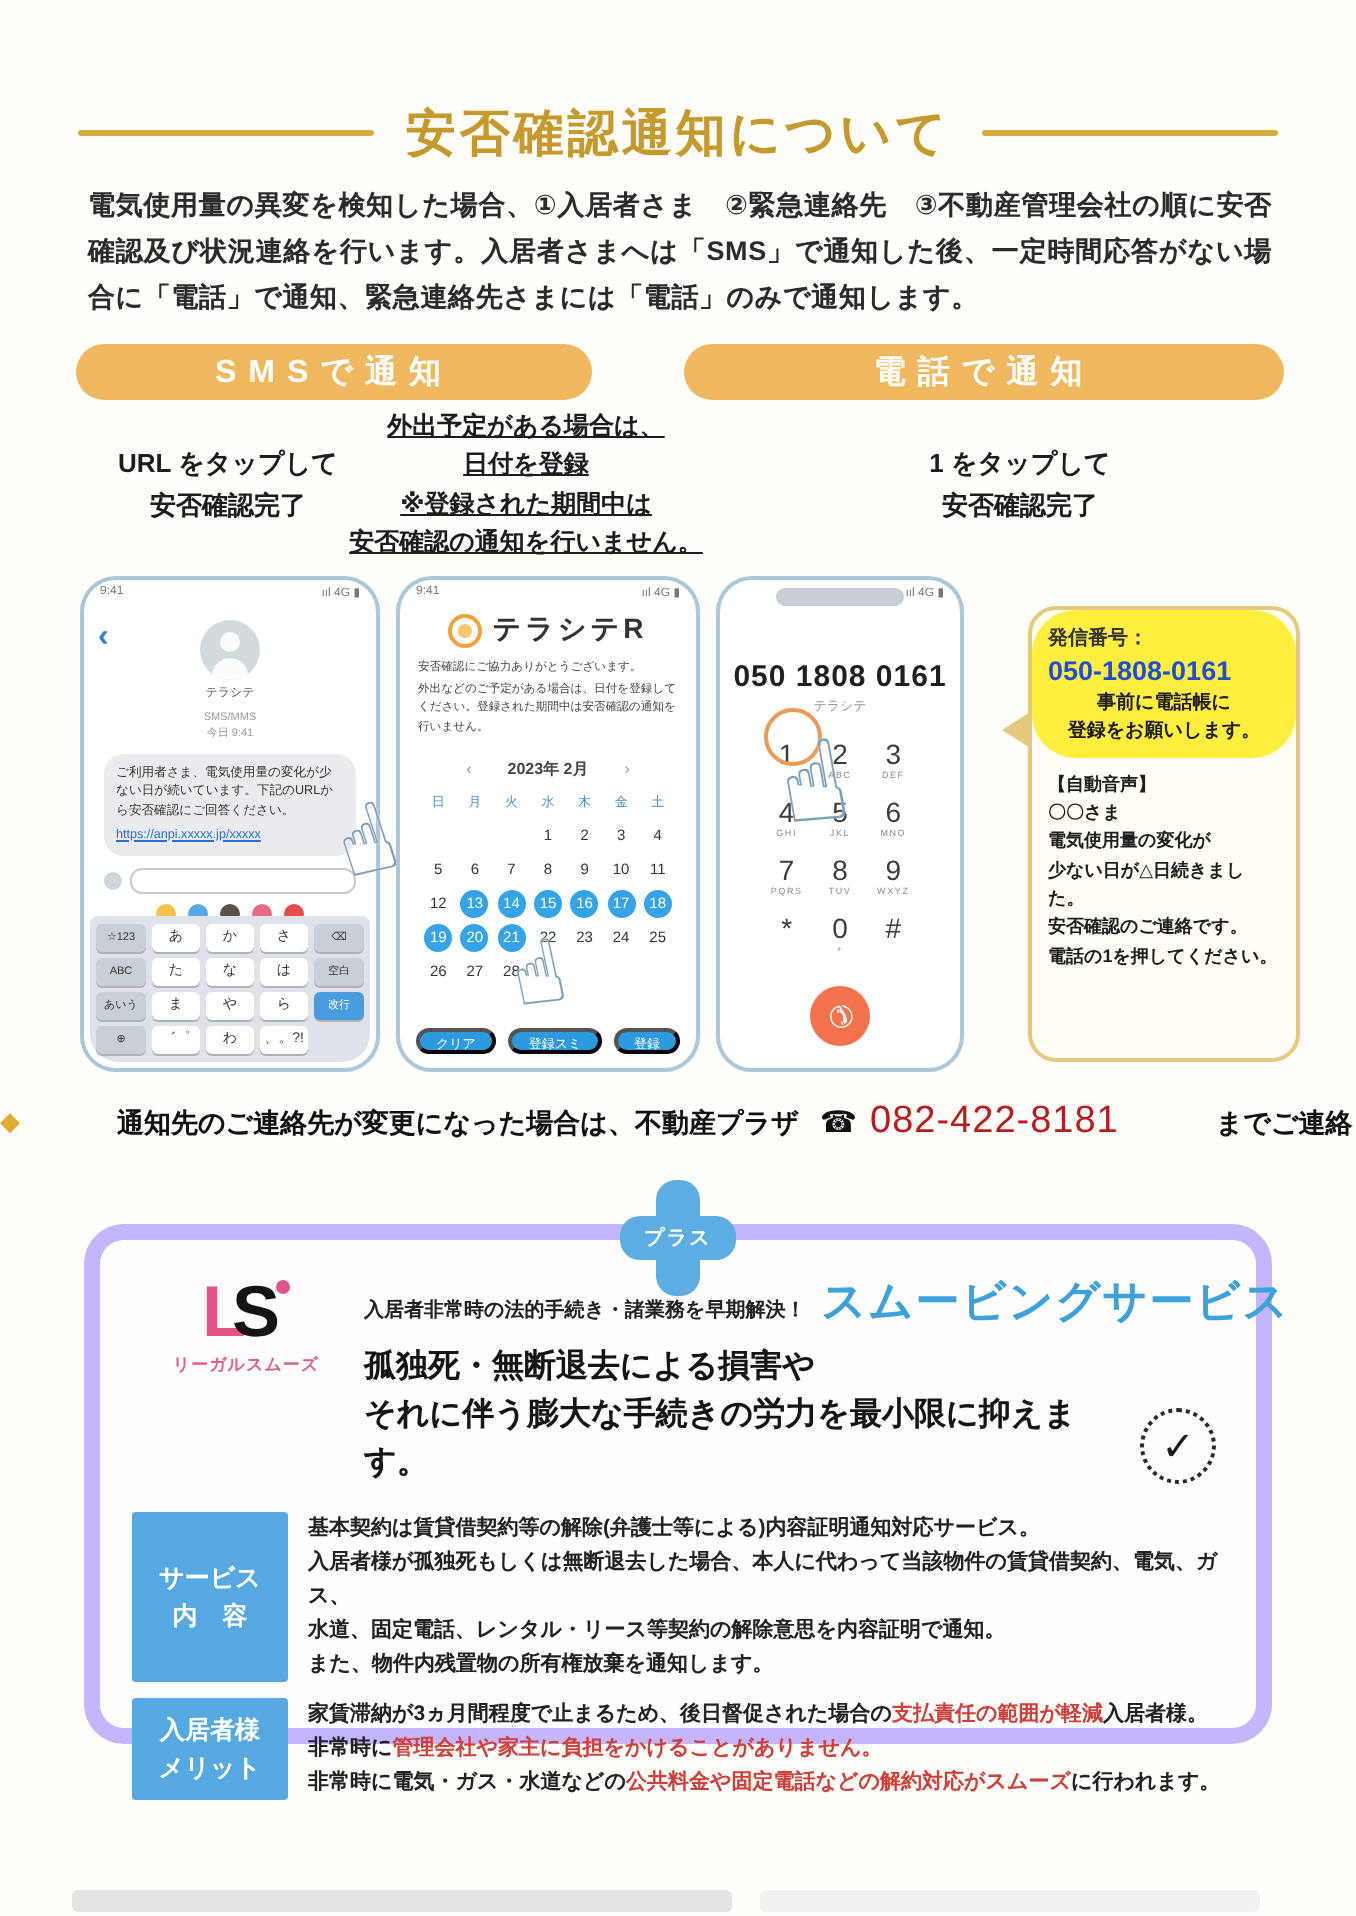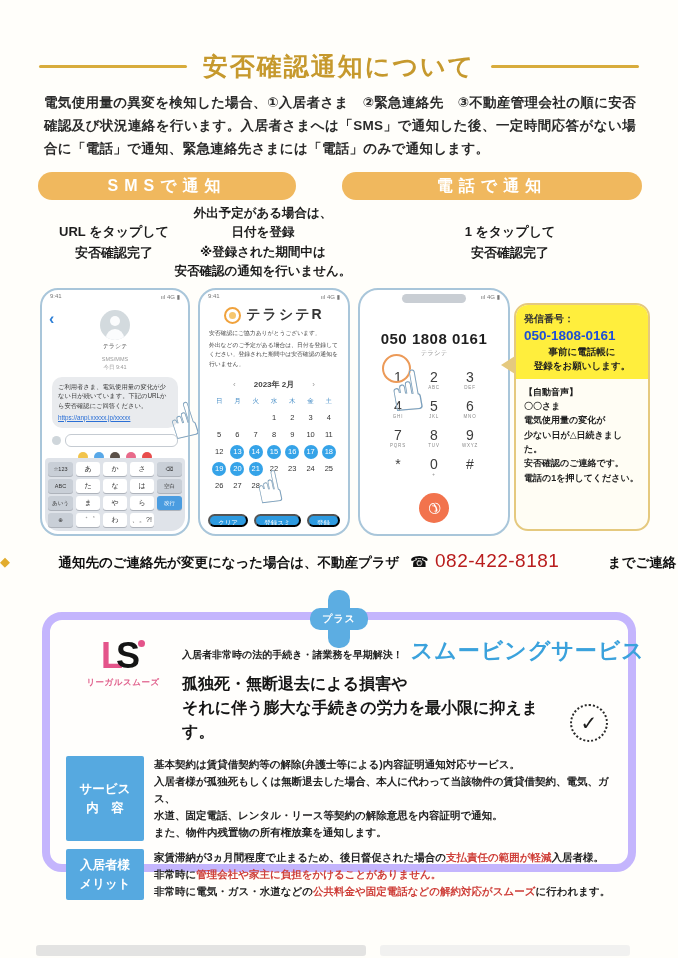--- a/index.html
+++ b/index.html
@@ -16,21 +16,21 @@
   .intro{position:absolute;top:92px;left:44px;width:592px;margin:0;font-size:13.5px;font-weight:600;color:#2b2b2b;line-height:1.7;text-align:justify;letter-spacing:0.3px;}
 
   
   .pill{position:absolute;top:172px;height:28px;border-radius:14px;background:linear-gradient(#f4c univers,#eeb254);background:#f0b85e;color:#fff;font-weight:bold;font-size:16px;letter-spacing:6px;display:flex;align-items:center;justify-content:center;}
   .pill-sms{left:38px;width:258px;}
   .pill-call{left:342px;width:300px;}
 
   
   .note{position:absolute;font-weight:bold;color:#1d1d1d;text-align:center;line-height:1.6;}
   .note-url{top:222px;left:38px;width:152px;font-size:13px;}
-  .note-cal{top:204px;left:173px;width:180px;font-size:12.5px;line-height:1.55;}
+  .note-cal{top:204px;left:173px;width:180px;font-size:12.5px;line-height:1.55;text-decoration:underline;}
   .note-tap{top:222px;left:428px;width:164px;font-size:13px;}
 
   
   .phone{position:absolute;top:288px;height:248px;background:#fff;border:2px solid #a9c6da;border-radius:18px;box-sizing:border-box;}
   .p-status{display:flex;justify-content:space-between;padding:3px 8px 0;font-size:6px;color:#777;}
   .hand{position:absolute;color:#7aa0c0;line-height:1;pointer-events:none;text-shadow:0 0 1px #fdf3e3;}
 
   
   .phone-sms{left:40px;width:150px;}
   .back-chevron{position:absolute;left:7px;top:20px;color:#2e7fd6;font-size:16px;font-weight:bold;}
@@ -68,36 +68,36 @@
   .cal-week{display:grid;grid-template-columns:repeat(7,1fr);margin:7px 10px 0;}
   .cal-week span{font-size:6.5px;color:#4a90c8;text-align:center;}
   .cal-dates{display:grid;grid-template-columns:repeat(7,1fr);row-gap:3px;margin:5px 10px 0;}
   .cal-dates span{font-size:7.5px;height:14px;display:flex;align-items:center;justify-content:center;color:#333;}
   .cal-dates span.hl{background:#35a3e8;color:#fff;border-radius:50%;width:14px;margin:0 auto;}
   .hand-cal{left:56px;bottom:24px;font-size:44px;transform:rotate(-12deg);}
   .cal-btns{position:absolute;bottom:7px;left:8px;right:8px;display:flex;justify-content:space-between;}
   .cal-btns .key{background:#2d9ae0;color:#fff;border-radius:9px;font-size:6.5px;padding:0 8px;height:13px;line-height:13px;box-shadow:none;}
 
   
-  .phone-dial{left:358px;width:152px;border-radius:20px;}
+  .phone-dial{left:358px;width:124px;}
   .notch{position:absolute;top:4px;left:50%;transform:translateX(-50%);width:64px;height:9px;background:#c9ced4;border-radius:5px;}
   .dial-number{margin-top:30px;text-align:center;font-size:15px;font-weight:600;letter-spacing:0.5px;color:#1f1f1f;}
   .dial-label{text-align:center;font-size:6.5px;color:#999;margin-top:2px;}
   .keypad{margin:12px 20px 0;display:grid;grid-template-columns:repeat(3,1fr);row-gap:9px;}
   .keypad .key{background:none;box-shadow:none;height:auto;line-height:1;font-size:14px;color:#3c3c3c;}
   .keypad small{display:block;font-size:4.5px;color:#8a8a8a;letter-spacing:0.8px;margin-top:1.5px;font-weight:normal;}
   .tap-ring{position:absolute;left:22px;top:64px;width:25px;height:25px;border:2.5px solid #ec9a58;border-radius:50%;}
   .hand-dial{left:30px;top:74px;font-size:56px;transform:rotate(-10deg);}
   .call-btn{position:absolute;bottom:11px;left:50%;transform:translateX(-50%);width:30px;height:30px;border-radius:50%;background:#f2734d;color:#fff;display:flex;align-items:center;justify-content:center;}
   .call-btn span{font-size:15px;transform:rotate(135deg);}
 
   
   .callout{position:absolute;left:514px;top:303px;width:136px;height:228px;border:2.5px solid #e5c97e;border-radius:14px;background:#fffdf4;box-sizing:border-box;overflow:hidden;}
   .callout-tri{position:absolute;left:501px;top:356px;width:0;height:0;border:9px solid transparent;border-right:14px solid #e5c97e;border-left:none;}
-  .co-hl{background:#ffee3d;padding:7px 8px 6px;}
+  .co-hl{background:#ffee3d;padding:7px 8px 6px;border-radius:22px;}
   .co-hl-label{font-size:10px;font-weight:bold;color:#333;}
   .co-hl-number{font-size:13.5px;font-weight:800;color:#1d4ed8;margin:2px 0;}
   .co-hl-note{font-size:9.5px;font-weight:bold;color:#1e1e1e;line-height:1.45;text-align:center;}
   .co-voice{padding:6px 8px;font-size:9px;font-weight:600;color:#1e1e1e;line-height:1.6;}
 
   
   .contact-line{position:absolute;top:550px;left:0;right:0;text-align:center;white-space:nowrap;}
   .cl-diamond{color:#e2ac2e;font-size:13px;vertical-align:1px;}
   .cl-text,.cl-suffix{font-size:13.5px;font-weight:bold;color:#111;margin-left:44px;}
   .cl-phone-icon{font-size:15px;color:#111;margin:0 2px 0 6px;}

